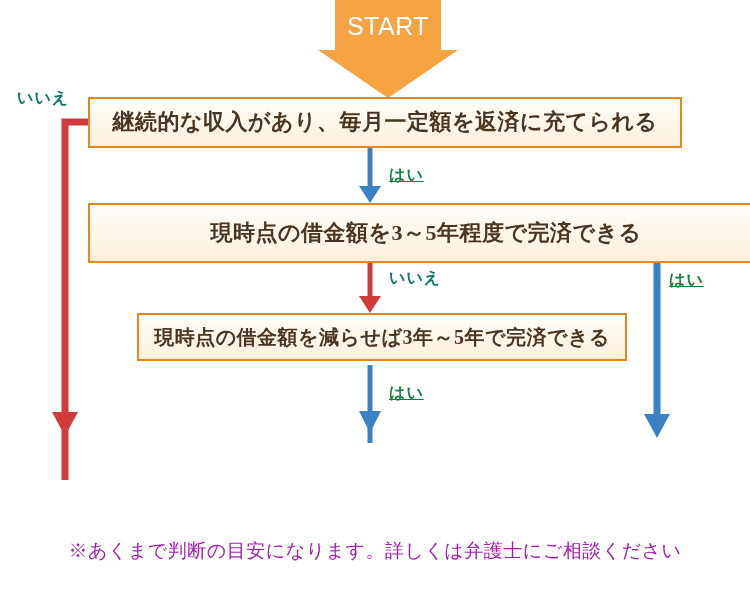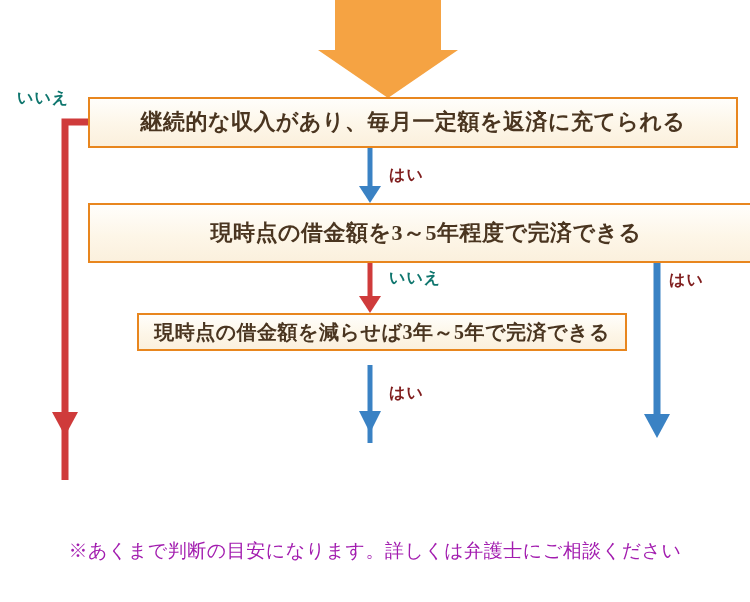--- a/index.html
+++ b/index.html
@@ -57,46 +57,46 @@
     display: flex;
     align-items: center;
     justify-content: center;
     color: #4a3520;
     font-family: "Liberation Serif", "DejaVu Serif", serif;
     font-weight: bold;
     text-align: center;
     line-height: 1.2;
   }
   #box1 {
-    left: 88px;  top: 97px;  width: 650px; height: 51px;
+    left: 88px;  top: 97px;  width: 594px; height: 51px;
     font-size: 22px;
     letter-spacing: 0.5px;
   }
   #box2 {
     left: 88px;  top: 203px; width: 676px; height: 60px;
     font-size: 22px;
     letter-spacing: 0.5px;
   }
   #box3 {
-    left: 137px; top: 313px; width: 490px; height: 38px;
+    left: 137px; top: 313px; width: 490px; height: 48px;
     font-size: 20px;
     letter-spacing: 0.5px;
   }
 
   
   .edge-label {
     position: absolute;
     font-family: "Liberation Sans", "DejaVu Sans", sans-serif;
     font-weight: bold;
     font-size: 16px;
     letter-spacing: 1px;
     white-space: nowrap;
   }
   .lbl-no  { color: #0f766e; }
-  .lbl-yes { color: #7f1d1d; }
+  .lbl-yes { color: #15803d; text-decoration: underline; }
 
   #label-no-1  { left: 17px;  top: 88px;  }
   #label-yes-1 { left: 389px; top: 165px; }
   #label-no-2  { left: 389px; top: 268px; }
   #label-yes-2 { left: 389px; top: 383px; }
   #label-yes-3 { left: 669px; top: 270px; }
 
   
   #footnote {
     position: absolute;
@@ -141,20 +141,21 @@
       <path d="M 370 365 L 370 443" stroke="#3a82c4" stroke-width="5" fill="none"></path>
       <polygon points="359,411 381,411 370,433" fill="#3a82c4"></polygon>
     </g>
   </svg>
 
   <div class="start-arrow">
     <svg viewBox="0 0 140 98" width="140" height="98" xmlns="http://www.w3.org/2000/svg">
       <polygon points="17,0 123,0 123,50 140,50 70,98 0,50 17,50" fill="#f5a343"></polygon>
     </svg>
   </div>
+  <div class="start-label">START</div>
 
   <div class="qbox" id="box1">継続的な収入があり、毎月一定額を返済に充てられる</div>
 
   <div class="qbox" id="box2">現時点の借金額を3～5年程度で完済できる</div>
 
   <div class="qbox" id="box3">現時点の借金額を減らせば3年～5年で完済できる</div>
 
   <div class="edge-label lbl-no" id="label-no-1">いいえ</div>
 
   <div class="edge-label lbl-yes" id="label-yes-1">はい</div>

